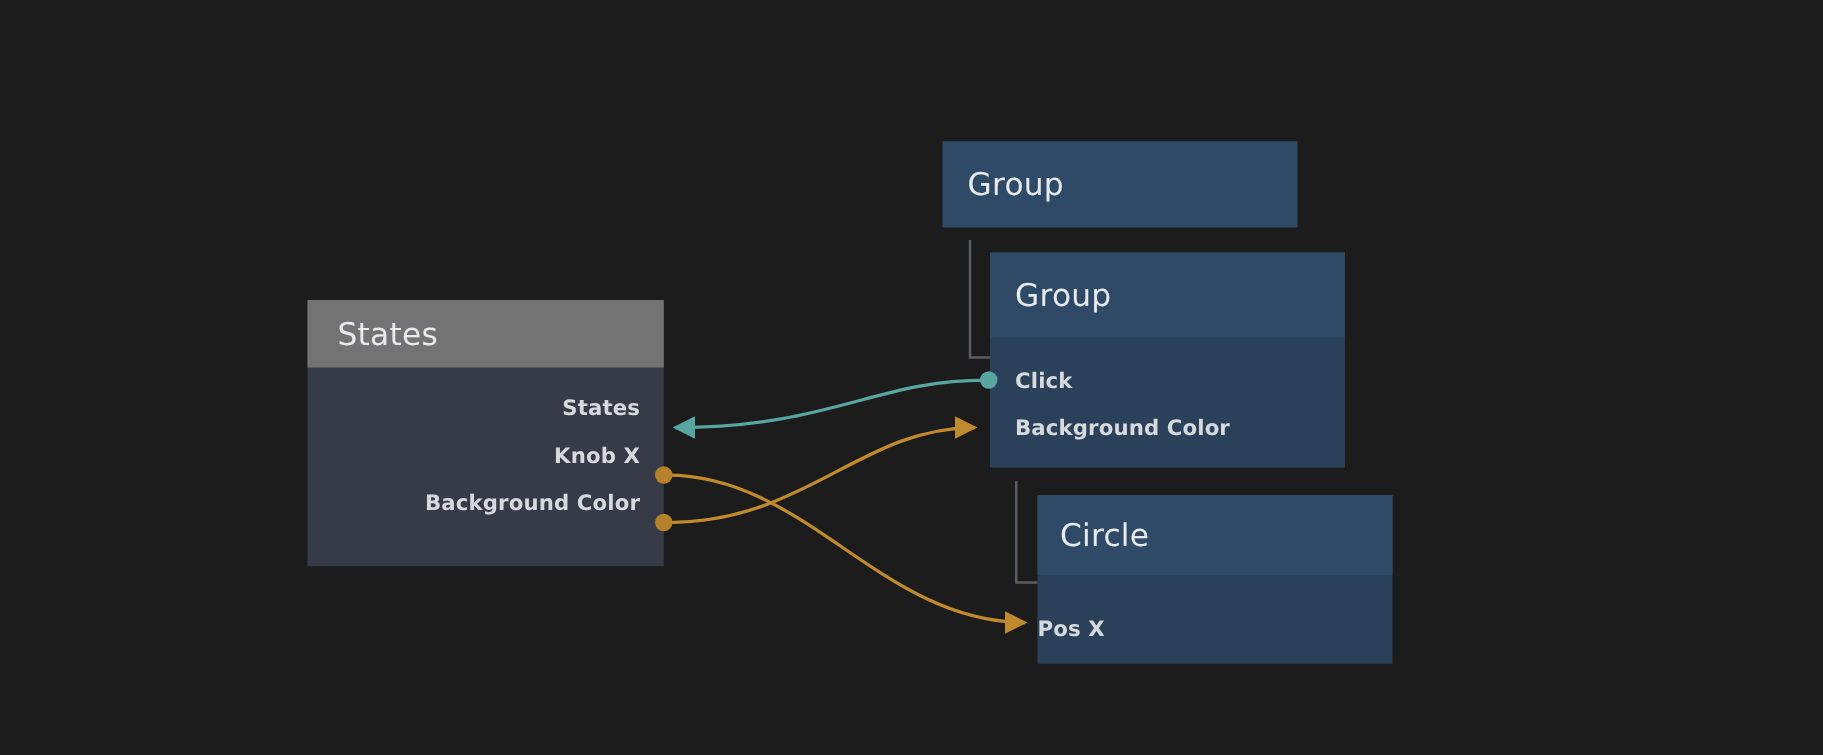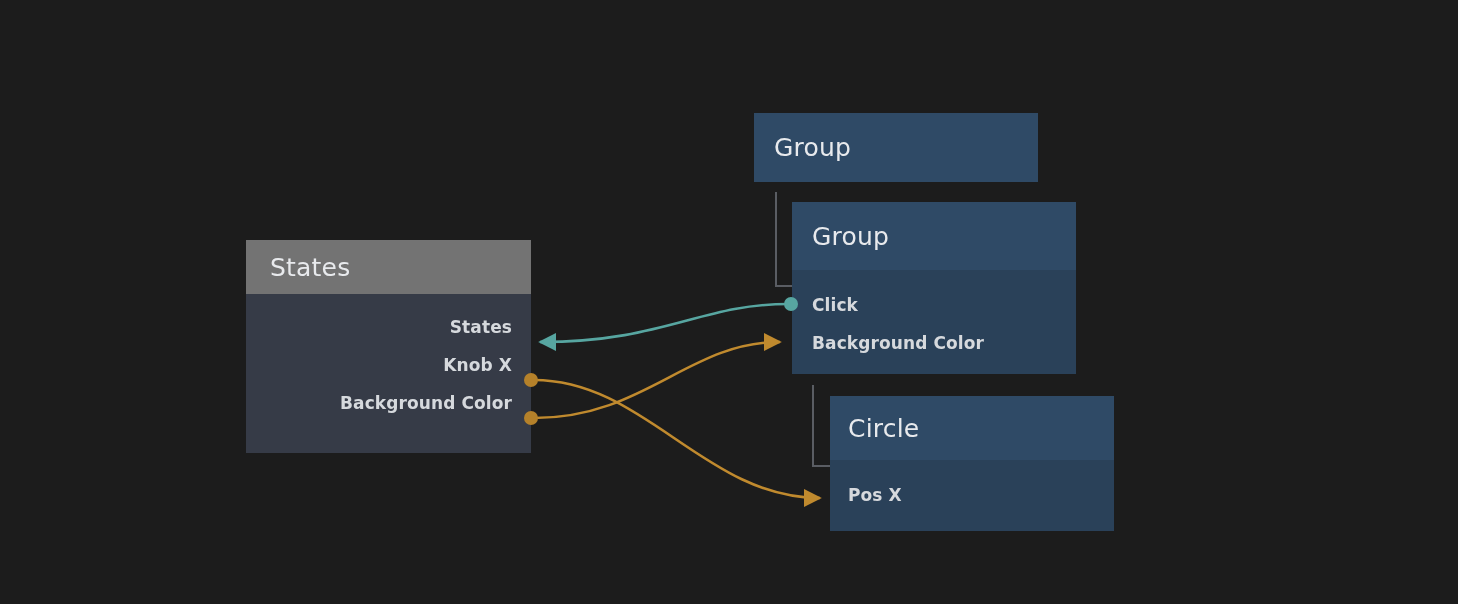--- a/index.html
+++ b/index.html
@@ -128,21 +128,21 @@
     height: 64px;
     background: #2f4a66;
     padding-left: 18px;
   }
   .node-circle .node-body {
     height: 71px;
     padding-top: 16px;
   }
   .node-circle .port-row {
     justify-content: flex-start;
-    padding-left: 18px;
+    align-items: flex-end;
   }
   
   .port-dot {
     position: absolute;
     width: 14px;
     height: 14px;
     border-radius: 50%;
     pointer-events: auto;
   }
   .port-dot.teal  { background: #57a6a1; }

